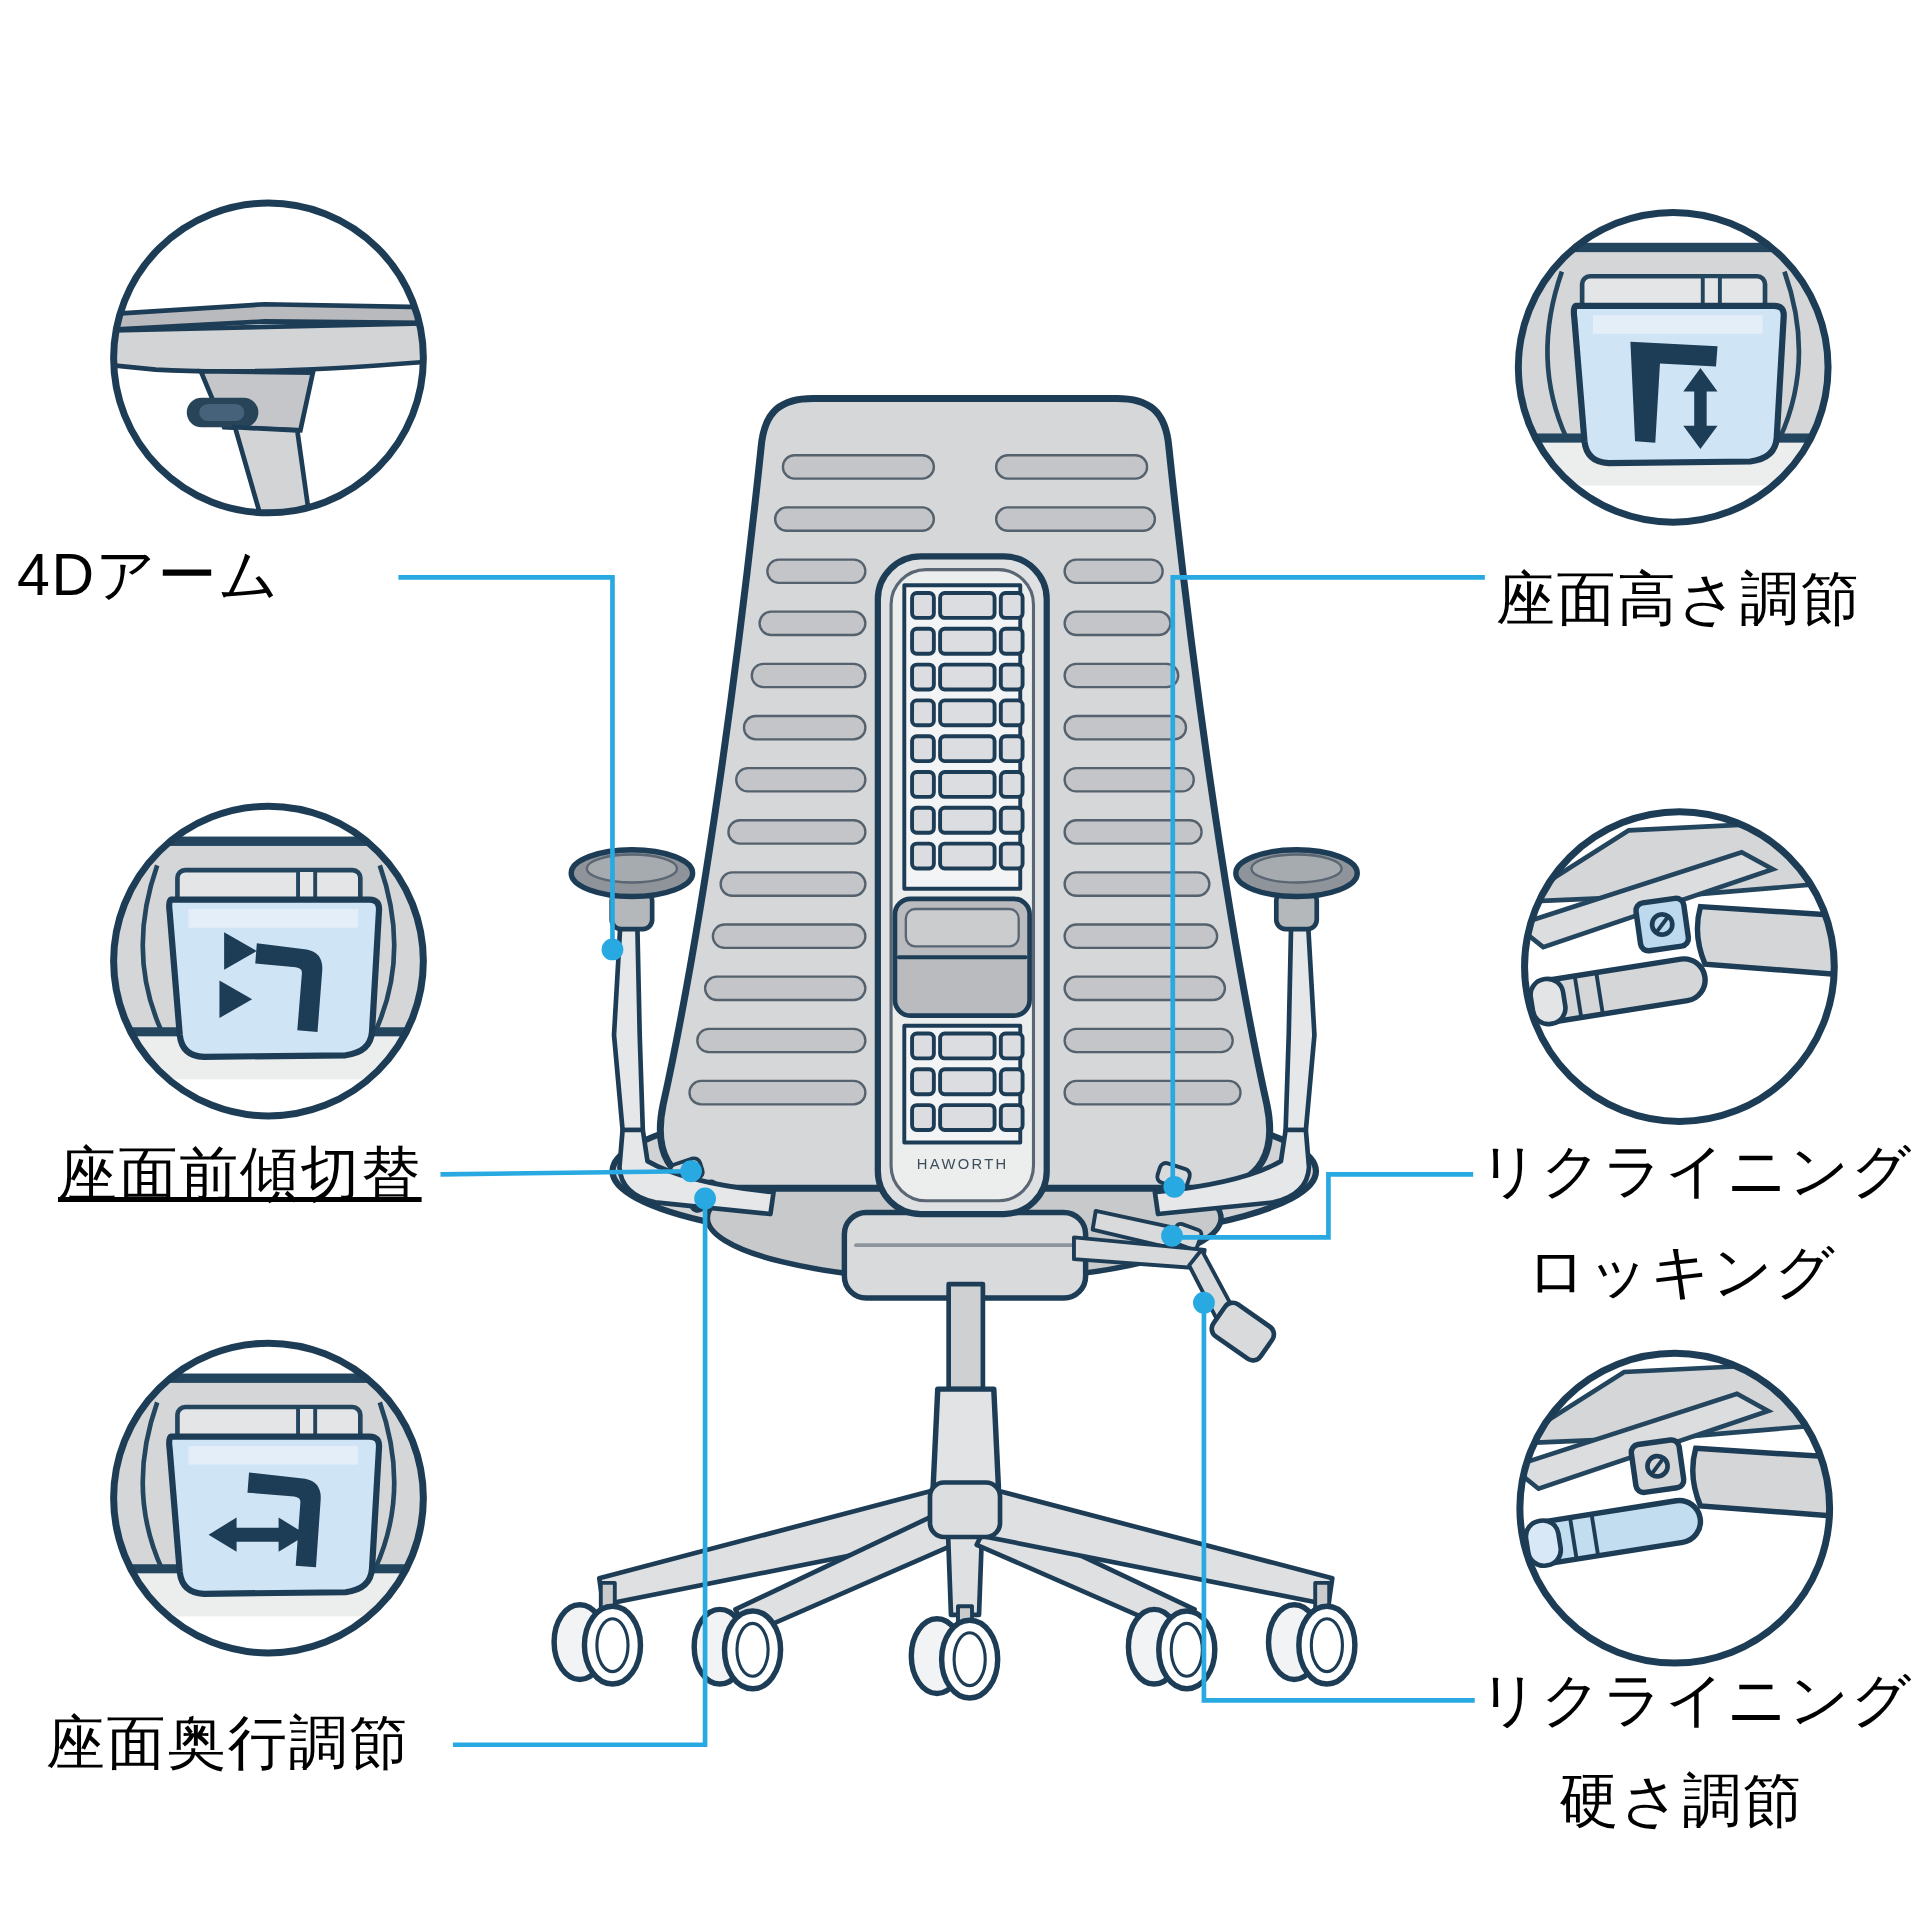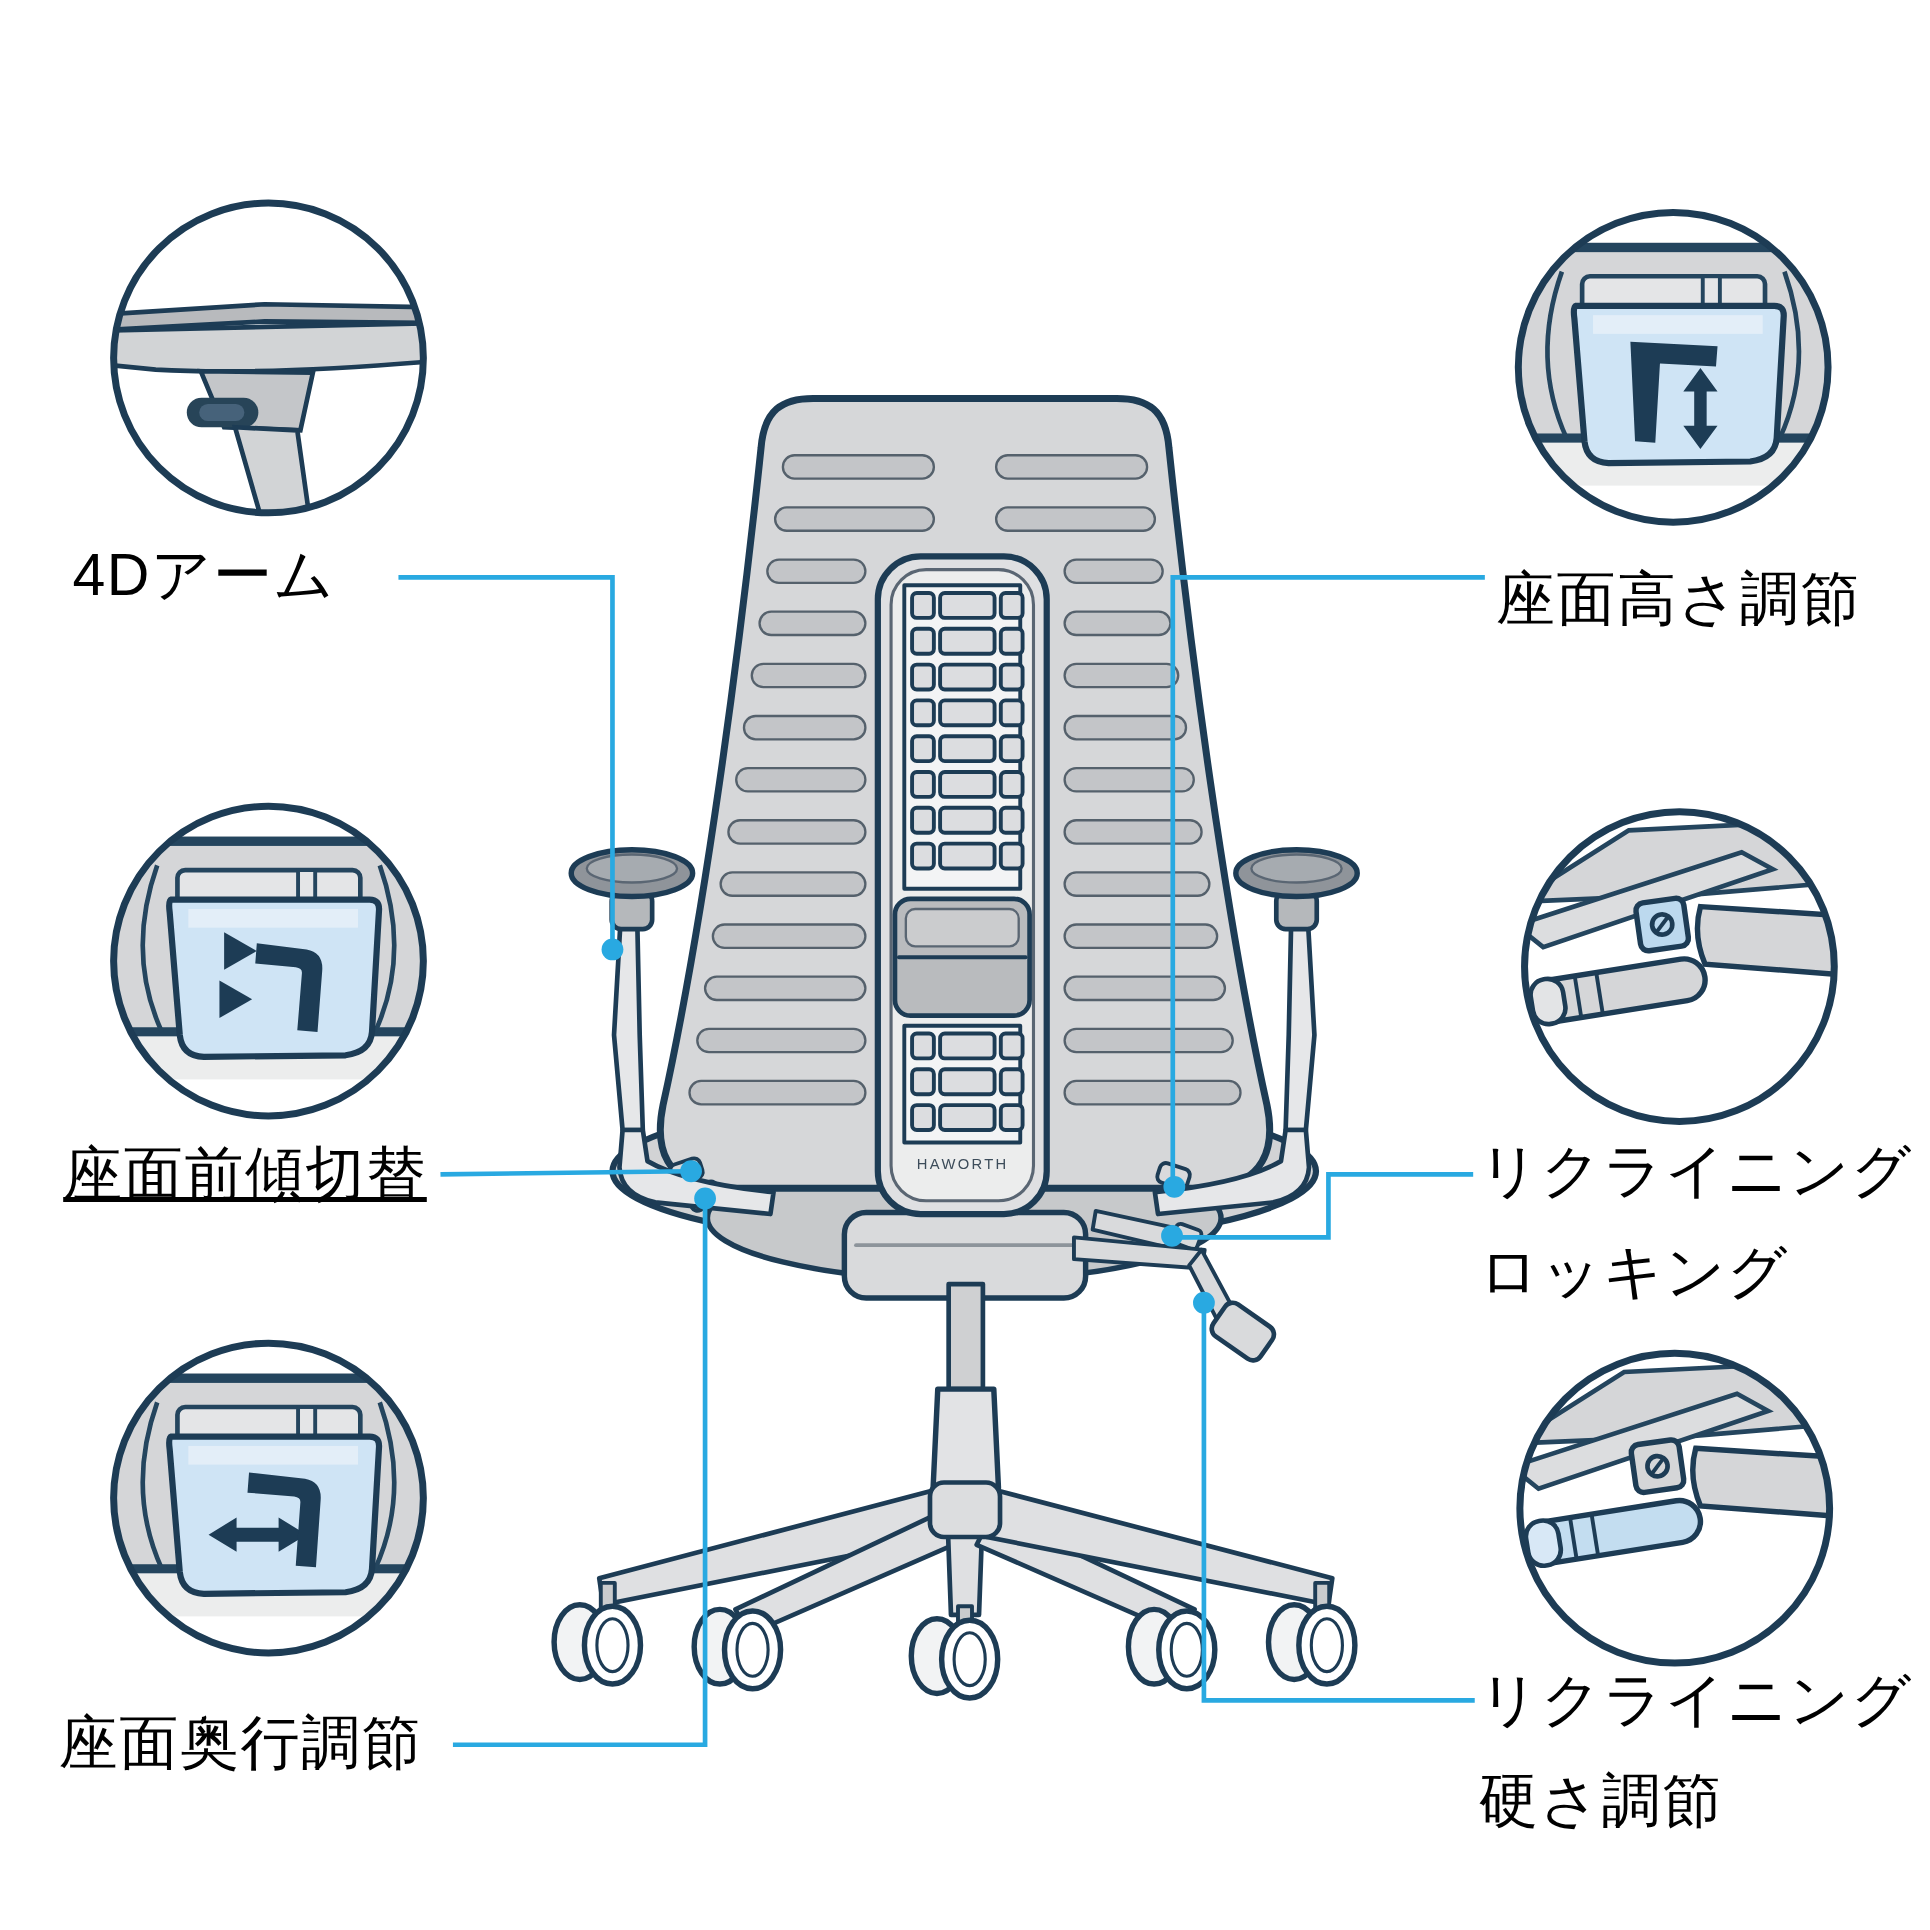--- a/index.html
+++ b/index.html
@@ -15,23 +15,23 @@
   .stage{
     position:relative;width:1930px;height:1930px;background:var(--background);
     font-family:"Liberation Sans","DejaVu Sans",sans-serif;overflow:hidden;
   }
   .art{position:absolute;left:0;top:0;}
   .feature-label{
     position:absolute;color:var(--label_black);
     font-size:59px;font-weight:500;letter-spacing:1.6px;line-height:1.2;white-space:nowrap;
   }
   .feature-label.two-line{line-height:101px;}
-  .al-right{text-align:center;}
+  .al-right{text-align:left;}
   .al-left{text-align:left;}
-  .al-center{}
+  .al-center{text-align:center;}
   #label-arm{left:17px;top:540px;width:374px;}
   #label-seat-height{left:1496px;top:564px;width:405px;}
   #label-seat-tilt{left:58px;top:1139px;width:374px;text-decoration:underline;}
   #label-seat-depth{left:46px;top:1708px;width:389px;}
   #label-recline-lock{left:1479px;top:1121px;width:405px;}
   #label-recline-tension{left:1479px;top:1650px;width:405px;}
 </style>
 </head>
 <body>
 

